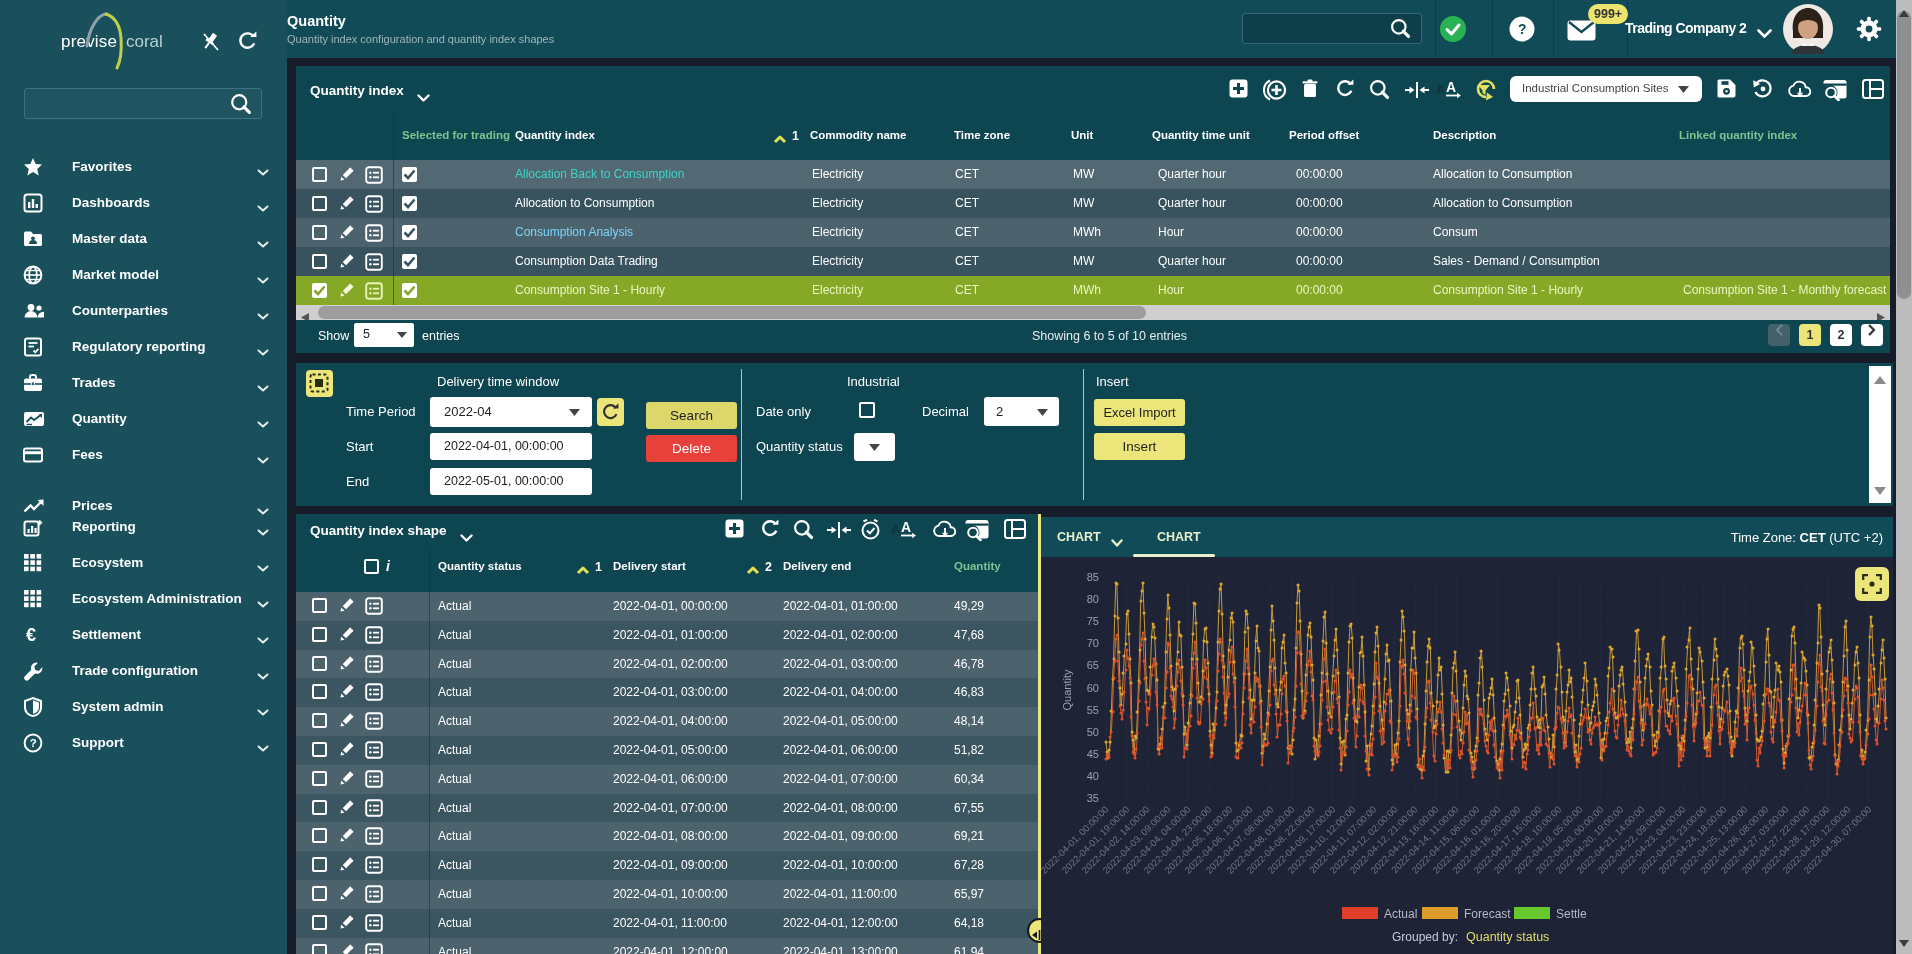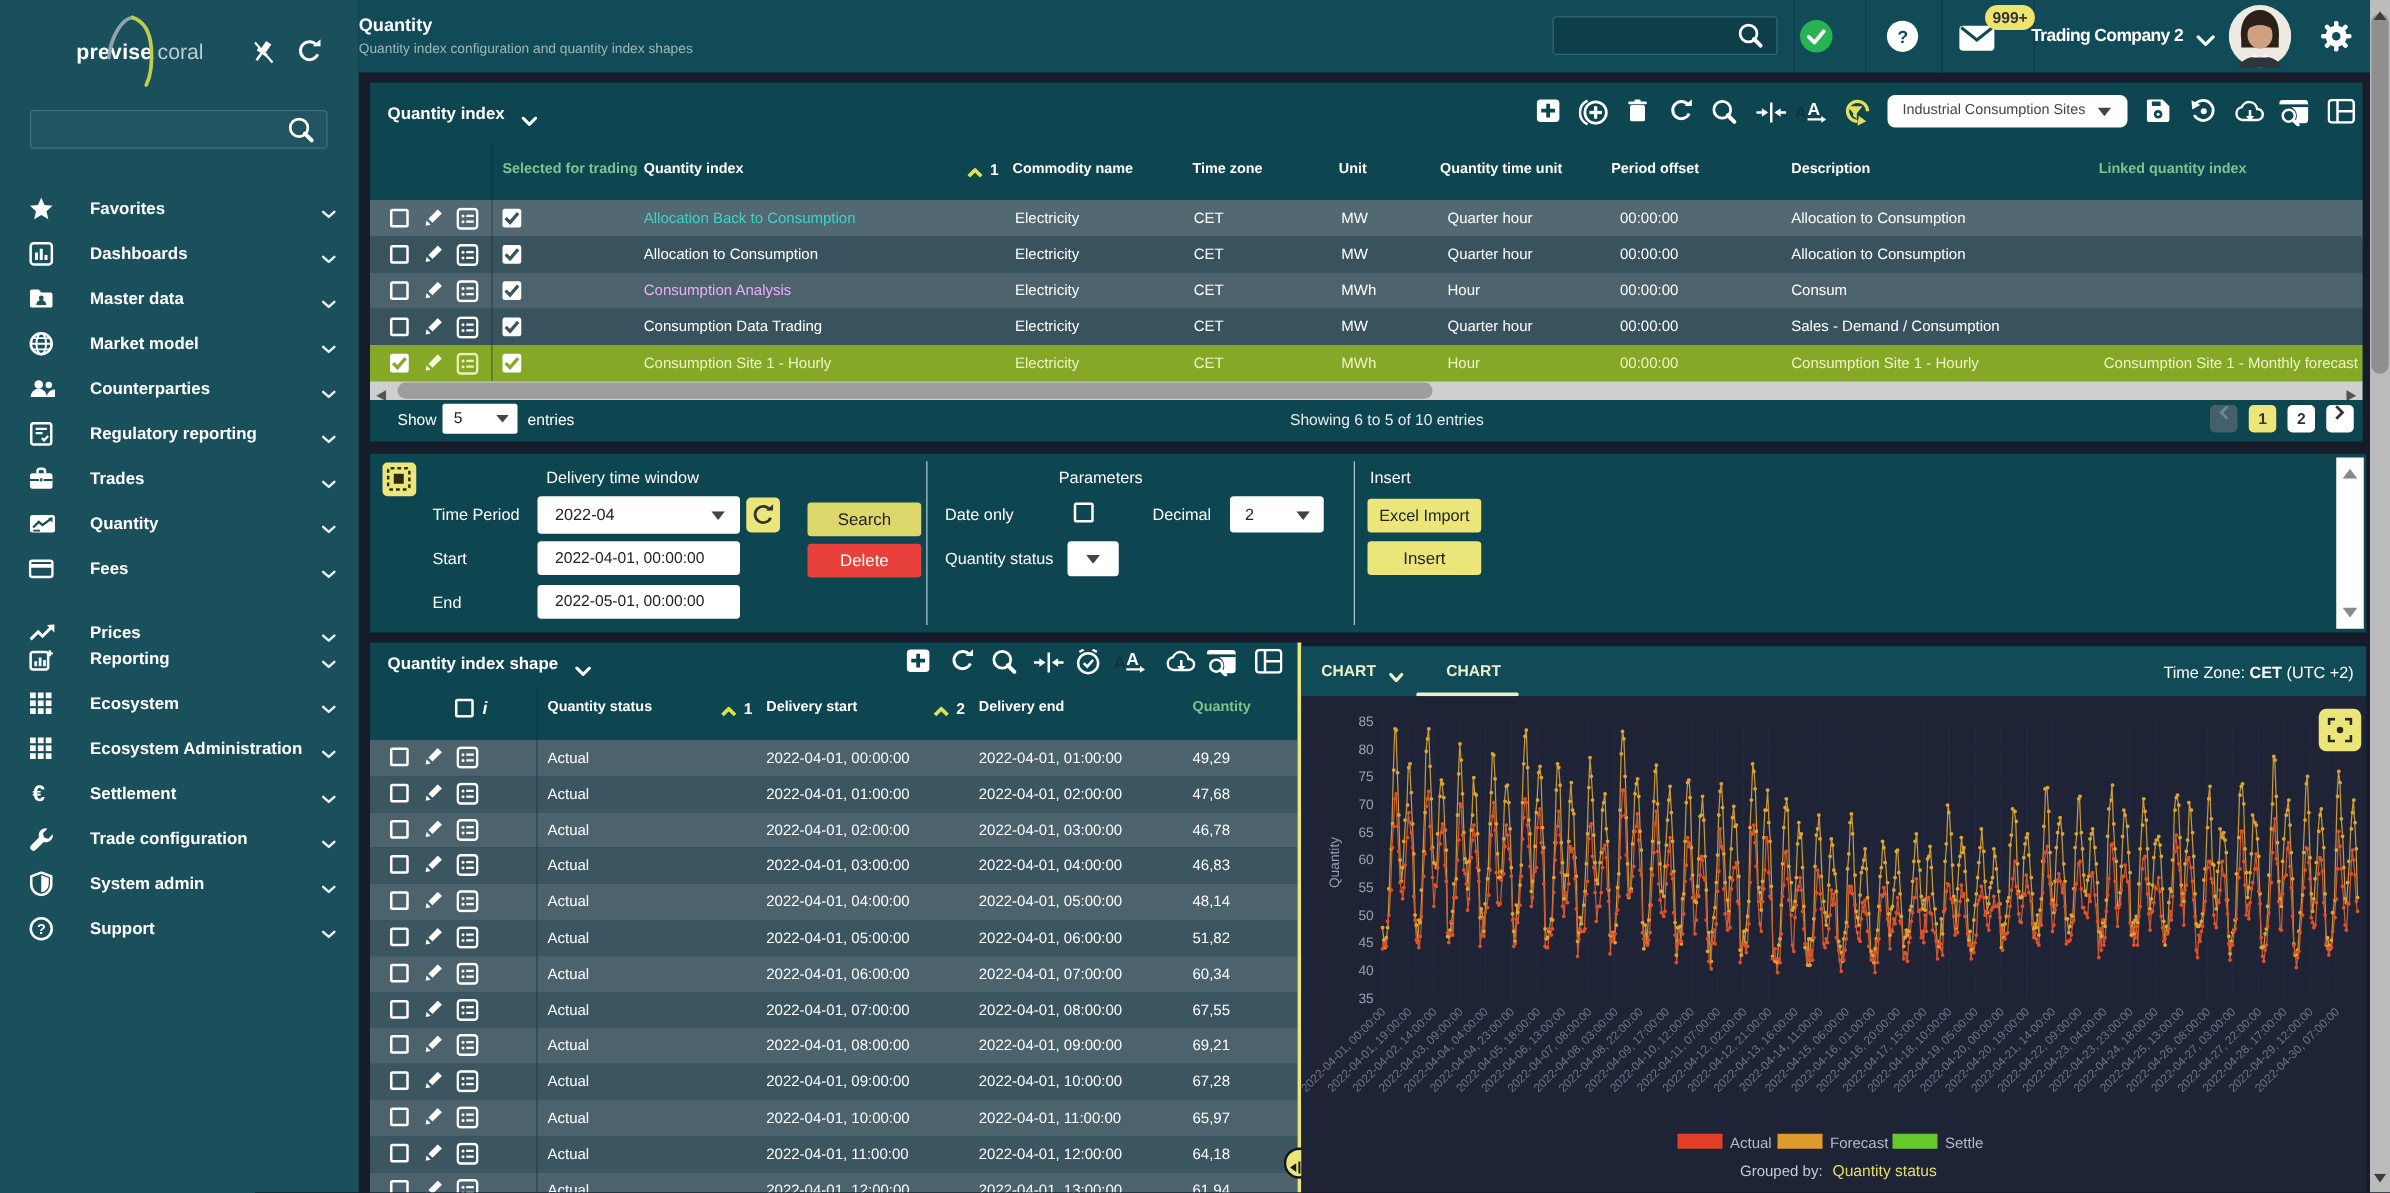--- a/index.html
+++ b/index.html
@@ -32,21 +32,21 @@
 
 .pgbtn{position:absolute;width:22px;height:22px;border-radius:4px;font-size:12.5px;
 text-align:center;line-height:22px;font-weight:bold}
 
 #chartbody{position:absolute;left:1041px;top:557px;width:852px;height:397px;background:#1e2336}
 #chead{position:absolute;left:1041px;top:517px;width:852px;height:40px;background:#114b57}
 .xlab{font-size:9.5px;fill:#6e7689}
 .ylab{font-size:11px;fill:#99a1b4}
 </style></head><body>
 <div id="sidebar">
-    <div class="abs" style="left:61px;top:32px;font-size:17px;font-weight:bold;color:#fff;letter-spacing:.2px">previse</div>
+    <div class="abs" style="left:61px;top:32px;font-size:17px;font-weight:normal;color:#fff;letter-spacing:.2px">previse</div>
     <div class="abs" style="left:126px;top:32px;font-size:17px;color:#b9cfd3">coral</div>
     <svg class="abs" style="left:80px;top:10px" width="48" height="62" viewBox="0 0 48 62">
       <path d="M7 36 C9 18 18 5 26 4" fill="none" stroke="#8fa3ab" stroke-width="3" stroke-linecap="round"></path>
       <path d="M26 4 C35 7 40 16 41 28 C42 42 40 52 37 58" fill="none" stroke="#c0ce4a" stroke-width="3" stroke-linecap="round"></path>
     </svg>
     <div class="abs" style="left:199px;top:30px"><svg width="24" height="24" viewBox="0 0 24 24" style="">
         <g transform="rotate(35 12 10)">
           <rect x="9.5" y="3" width="5" height="8" fill="#fff"></rect>
           <rect x="7.5" y="11" width="9" height="2.4" fill="#fff"></rect>
           <line x1="12" y1="13.4" x2="12" y2="20" stroke="#fff" stroke-width="2"></line>
@@ -481,21 +481,21 @@
           <circle cx="5.4" cy="6.7" r="1.2" fill="#fff"></circle>
           <rect x="8" y="5.8" width="6" height="1.8" fill="#fff"></rect>
           <circle cx="5.4" cy="11.3" r="1.2" fill="#fff"></circle>
           <rect x="8" y="10.4" width="6" height="1.8" fill="#fff"></rect>
         </svg></span>
       <span class="cbc" style="left:106px;top:7px">
         <svg width="13" height="11" viewBox="0 0 13 11" style="">
           <polyline points="1.5,5.5 5,9 11.5,1.5" fill="none" stroke="#3a545e" stroke-width="2.6"></polyline>
         </svg>
       </span>
-      <span class="cell" style="left:219px;top:7px;color:#f0abfc">Consumption Analysis</span>
+      <span class="cell" style="left:219px;top:7px;color:#7dd3fc">Consumption Analysis</span>
       <span class="cell" style="left:516px;top:7px;color:#fff">Electricity</span>
       <span class="cell" style="left:659px;top:7px;color:#fff">CET</span>
       <span class="cell" style="left:777px;top:7px;color:#fff">MWh</span>
       <span class="cell" style="left:862px;top:7px;color:#fff">Hour</span>
       <span class="cell" style="left:1000px;top:7px;color:#fff">00:00:00</span>
       <span class="cell" style="left:1137px;top:7px;color:#fff">Consum</span>
     </div>
     <div class="row" style="top:181px;height:29px;background:#38535e">
       <span class="cb" style="left:16px;top:7px"></span>
       <span class="abs" style="left:42px;top:6px"><svg width="17" height="17" viewBox="0 0 17 17" style="">
@@ -620,21 +620,21 @@
     <div class="abs" style="left:350px;top:72px;width:91px;height:27px;background:#e8413c;border-radius:3px;text-align:center;line-height:27px;font-size:13.5px;color:#fff">Delete</div>
     <div class="abs" style="left:50px;top:76px;font-size:13px;color:#fff">Start</div>
     <div class="abs" style="left:134px;top:70px;width:162px;height:27px;background:#fff;border-radius:3px">
       <span style="position:absolute;left:14px;top:6px;font-size:12.5px;color:#222">2022-04-01, 00:00:00</span>
     </div>
     <div class="abs" style="left:50px;top:111px;font-size:13px;color:#fff">End</div>
     <div class="abs" style="left:134px;top:105px;width:162px;height:27px;background:#fff;border-radius:3px">
       <span style="position:absolute;left:14px;top:6px;font-size:12.5px;color:#222">2022-05-01, 00:00:00</span>
     </div>
     <div class="abs" style="left:445px;top:6px;width:1px;height:131px;background:rgba(230,238,240,.75)"></div>
-    <div class="abs" style="left:551px;top:11px;font-size:13px;color:#fff">Parameters</div>
+    <div class="abs" style="left:551px;top:11px;font-size:13px;color:#fff">Industrial</div>
     <div class="abs" style="left:460px;top:41px;font-size:13px;color:#fff">Date only</div>
     <div class="cb" style="left:563px;top:39px;width:16px;height:16px"></div>
     <div class="abs" style="left:626px;top:41px;font-size:13px;color:#fff">Decimal</div>
     <div class="abs" style="left:688px;top:34px;width:75px;height:29px;background:#fff;border-radius:3px">
       <span style="position:absolute;left:12px;top:7px;font-size:13px;color:#222">2</span>
       <span style="position:absolute;right:11px;top:12px">
         <svg width="11" height="7" viewBox="0 0 11 7" style="display:block">
           <polygon points="0,0 11,0 5.5,7" fill="#444"></polygon>
         </svg>
       </span>

